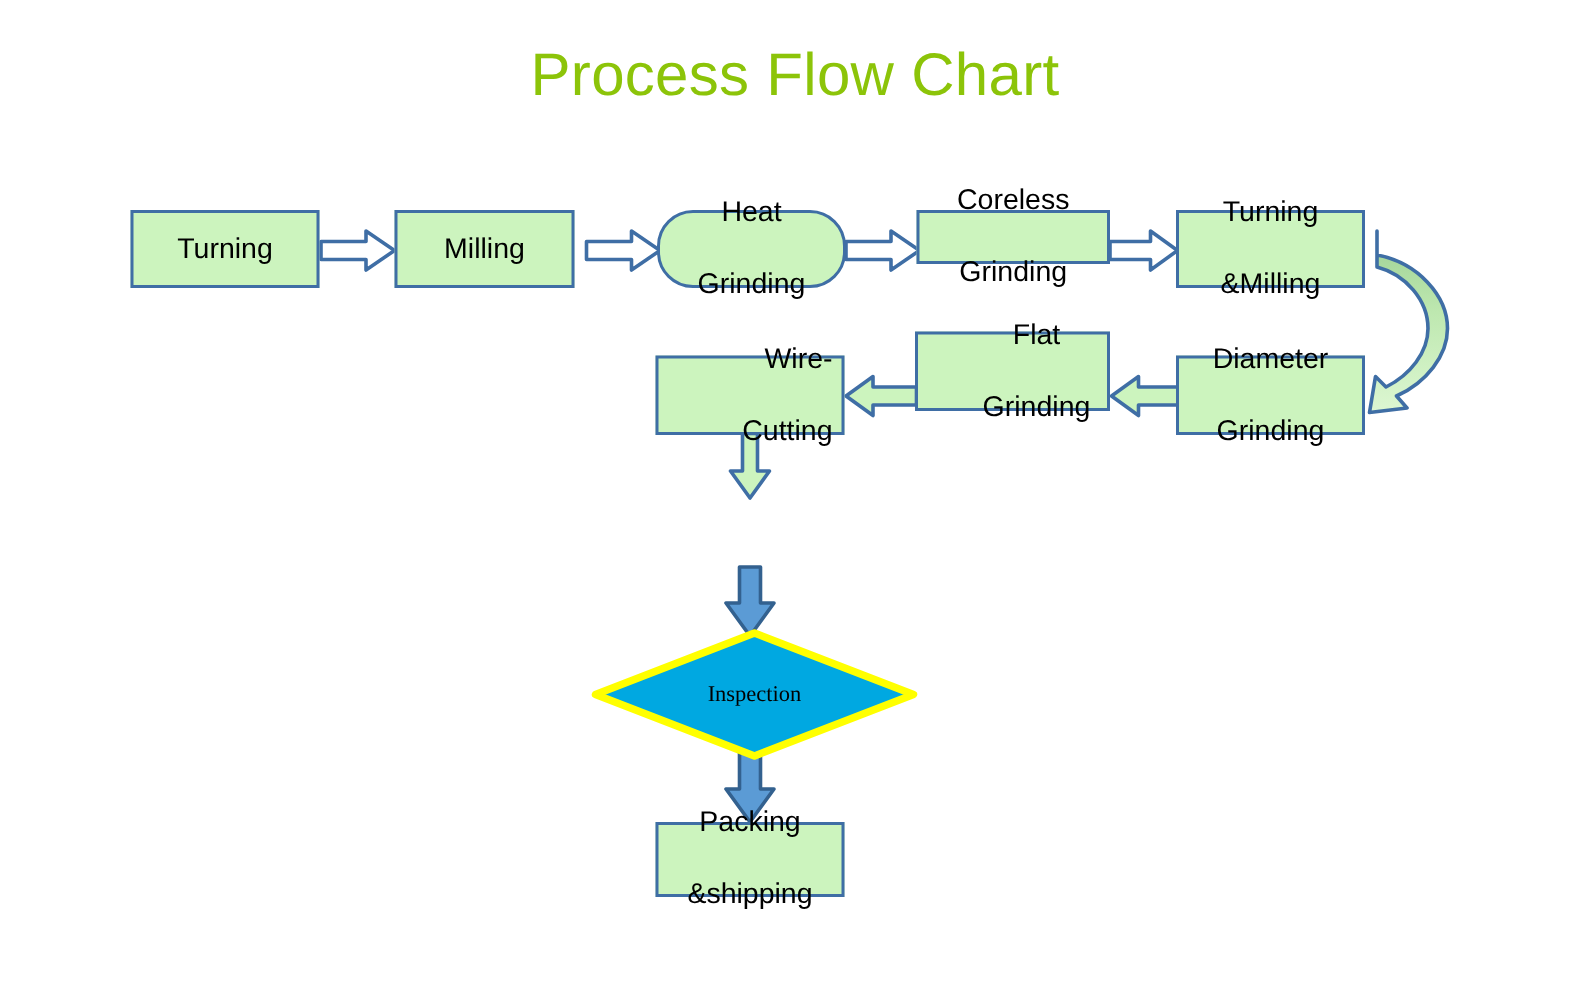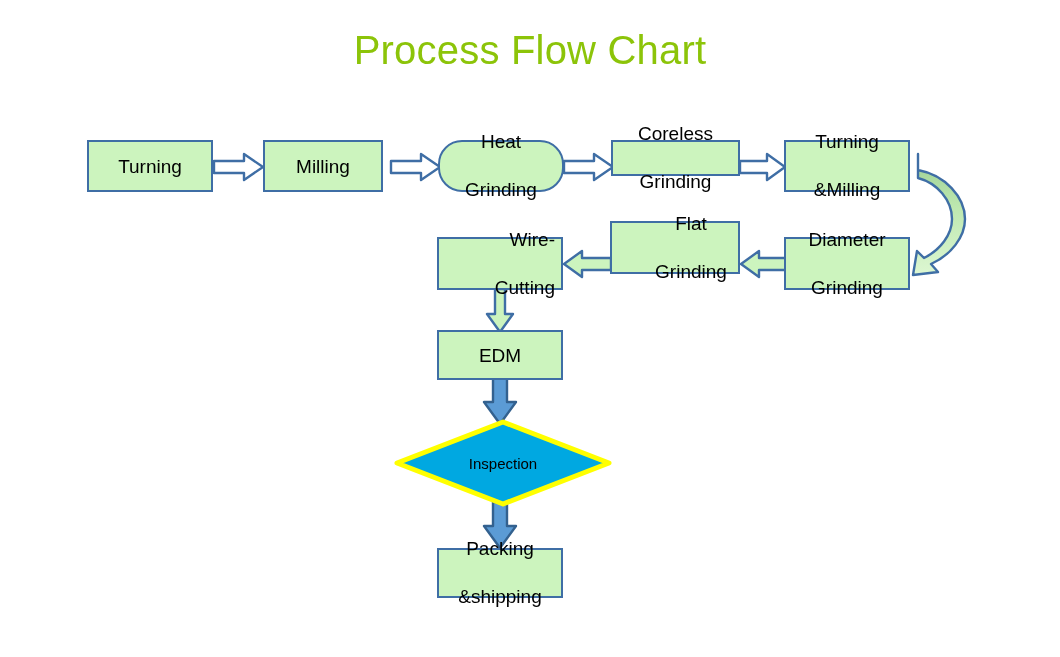--- a/index.html
+++ b/index.html
@@ -63,21 +63,21 @@
   .diamond-wrap svg { display: block; }
   .diamond-label {
     position: absolute;
     left: 0;
     top: 0;
     width: 100%;
     height: 100%;
     display: flex;
     align-items: center;
     justify-content: center;
-    font-family: Liberation Sans, sans-serif;
+    font-family: Liberation Serif, serif;
     font-size: 15px;
     color: #000000;
     pointer-events: none;
   }
   .arrow {
     position: absolute;
     z-index: 2;
   }
   .arrow svg { display: block; overflow: visible; }
 </style>
@@ -196,23 +196,20 @@
       <span>Grinding</span>
     </span>
   </div>
 
   <div class="arrow" style="left:484px;top:288px;width:32px;height:46px;">
     <svg width="32" height="46" viewBox="0 0 32 46">
       <path d="M11,1 L21,1 L21,26 L29,26 L16,44 L3,26 L11,26 Z" fill="#CCF4BE" stroke="#3F6EA5" stroke-width="2.4" stroke-linejoin="round"></path>
     </svg>
   </div>
 
-  <div class="node" style="left:437px;top:330px;width:126px;height:50px;">
-    <span>EDM</span>
-  </div>
 
   <div class="arrow" style="left:481px;top:378px;width:38px;height:48px;">
     <svg width="38" height="48" viewBox="0 0 38 48">
       <path d="M12,0 L26,0 L26,24 L35,24 L19,46 L3,24 L12,24 Z" fill="#5B9BD5" stroke="#33618F" stroke-width="2.4" stroke-linejoin="round"></path>
     </svg>
   </div>
 
   <div class="diamond-wrap" style="left:394px;top:419px;width:218px;height:88px;">
     <svg width="218" height="88" viewBox="0 0 218 88">
       <polygon points="109,3 215,44 109,85 3,44" fill="#00A8E1" stroke="#FFFF00" stroke-width="5" stroke-linejoin="round"></polygon>

